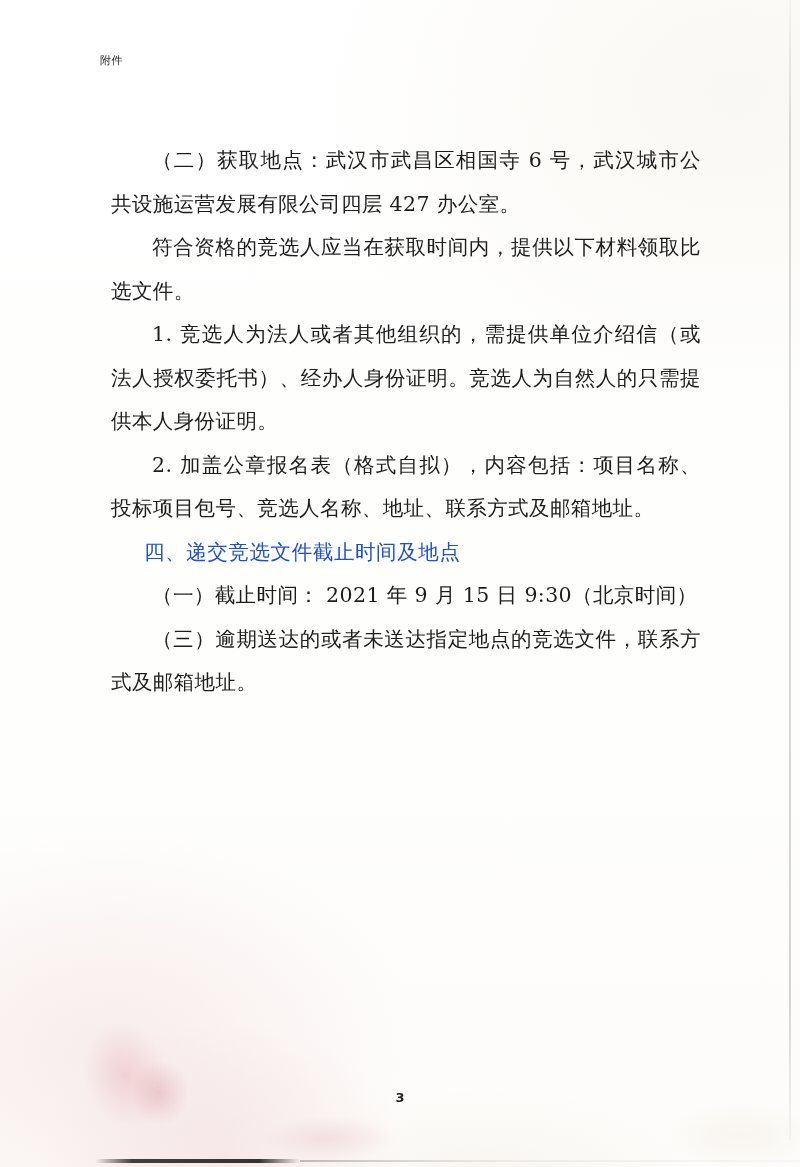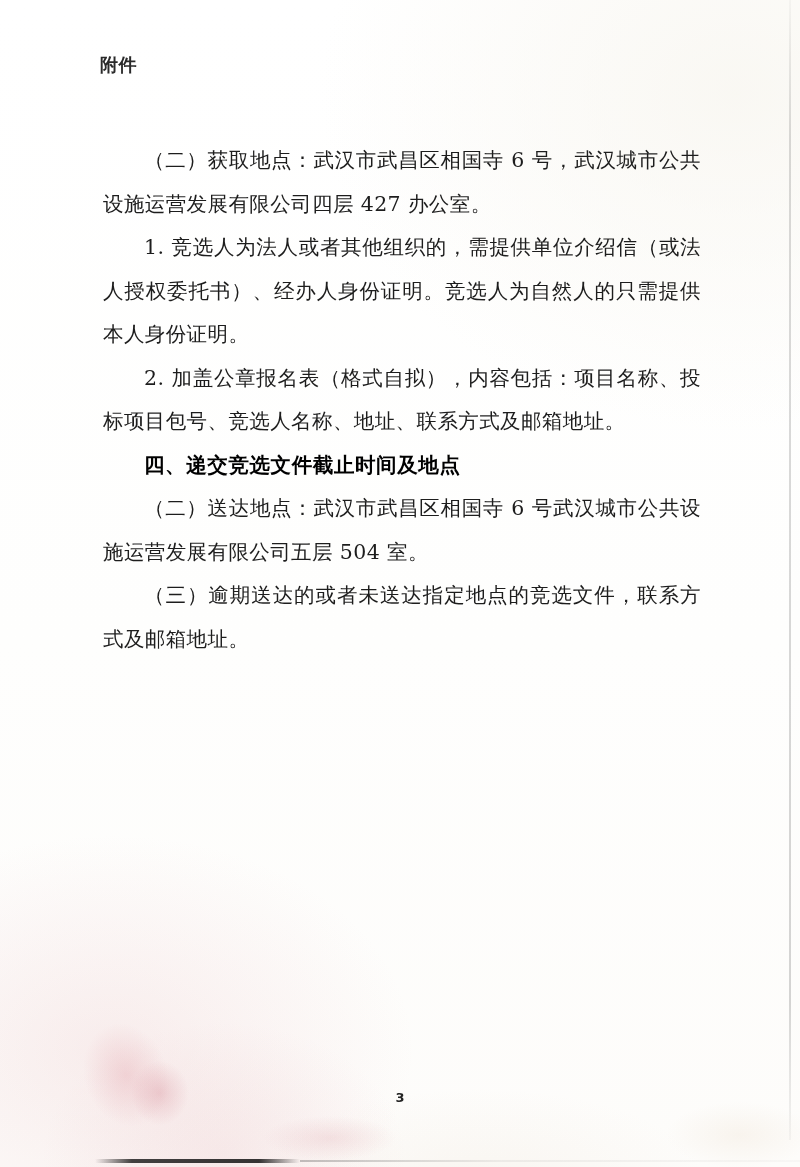--- a/index.html
+++ b/index.html
@@ -74,53 +74,53 @@
     background: linear-gradient(90deg, rgba(60,60,60,0.30) 0%, rgba(140,140,140,0.12) 40%, rgba(160,160,160,0.06) 100%);
     pointer-events: none;
   }
 
   
   .doc-header {
     position: absolute;
     left: 100px;
     top: 53px;
     font-family: "DejaVu Sans", "Liberation Sans", sans-serif;
-    font-size: 18px;
-    font-weight: 700;
+    font-size: 11px;
+    font-weight: 400;
     letter-spacing: 0.5px;
     color: #2a2a2a;
   }
 
   
   .body-block {
     position: absolute;
     left: 103px;
     top: 139px;
     width: 598px;
   }
 
   p.para {
-    margin: 0 0 0 0;
+    margin: 0 0 0 8px;
     font-size: 20.5px;
     line-height: 43.5px;
     text-align: justify;
     text-justify: inter-ideograph;
     text-indent: 2em;
     letter-spacing: 0.4px;
     color: #1d1d1d;
   }
 
   p.heading {
     margin: 0;
     font-size: 20.5px;
     line-height: 43.5px;
-    font-weight: 700;
+    font-weight: 400;
     text-indent: 2em;
     letter-spacing: 0.6px;
-    color: #000000;
+    color: #1d4ed8;
   }
 
   
   .page-number {
     position: absolute;
     left: 0;
     right: 0;
     top: 1090px;
     text-align: center;
     font-family: "DejaVu Sans", "Liberation Sans", sans-serif;
@@ -144,30 +144,31 @@
   <div class="edge-bottom"></div>
   <div class="edge-bottom2"></div>
 
   <div class="doc-header">附件</div>
 
   <div class="body-block">
 
     <p class="para">（二）获取地点：武汉市武昌区相国寺 6 号，武汉城市公共设施运营发展有限公司四层 427 办公室。</p>
 
 
+    <p class="para">符合资格的竞选人应当在获取时间内，提供以下材料领取比选文件。</p>
 
     <p class="para">1. 竞选人为法人或者其他组织的，需提供单位介绍信（或法人授权委托书）、经办人身份证明。竞选人为自然人的只需提供本人身份证明。</p>
 
     <p class="para">2. 加盖公章报名表（格式自拟），内容包括：项目名称、投标项目包号、竞选人名称、地址、联系方式及邮箱地址。</p>
 
 
     <p class="heading">四、递交竞选文件截止时间及地点</p>
 
+    <p class="para">（一）截止时间： 2021 年 9 月 15 日  9:30（北京时间）</p>
 
-    <p class="para">（二）送达地点：武汉市武昌区相国寺 6 号武汉城市公共设施运营发展有限公司五层 504 室。</p>
 
     <p class="para">（三）逾期送达的或者未送达指定地点的竞选文件，联系方式及邮箱地址。</p>
 
   </div>
 
   <div class="page-number">3</div>
 
 </div>
 
 </body></html>

